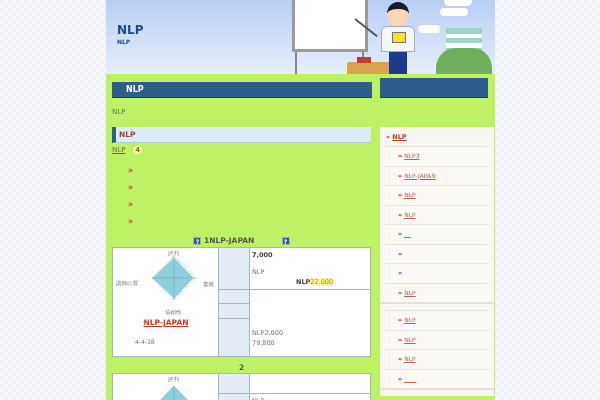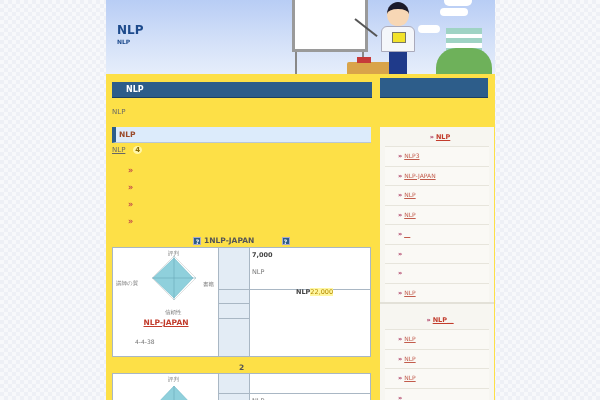--- a/index.html
+++ b/index.html
@@ -11,21 +11,21 @@
     background-color: #eef0f6;
     background-image:
       linear-gradient(45deg, rgba(255,255,255,0.5) 25%, transparent 25%, transparent 75%, rgba(255,255,255,0.5) 75%),
       linear-gradient(45deg, rgba(255,255,255,0.5) 25%, transparent 25%, transparent 75%, rgba(255,255,255,0.5) 75%);
     background-size: 8px 8px;
     background-position: 0 0, 4px 4px;
     position: relative;
   }
   .page {
     position: absolute; left: 106px; top: 0; width: 389px; height: 400px;
-    background: #fde047;
+    background: #bef264;
   }
   
   .header {
     position: absolute; left: 0; top: 0; width: 389px; height: 74px;
     background: linear-gradient(180deg, #b8cdf5 0%, #d3e0f8 55%, #e6eefb 100%);
     overflow: hidden;
   }
   .site-title {
     position: absolute; left: 11px; top: 23px;
     font-size: 12px; font-weight: bold; color: #1d4a8c;
@@ -125,21 +125,21 @@
     color: #c23c2c; font-weight: bold; font-size: 7.5px; text-decoration: underline;
   }
   .addr { position: absolute; left: 22px; font-size: 6px; color: #777; }
   
   .side-nav {
     position: absolute; left: 274px; top: 127px; width: 114px;
     background: #f7f6f1;
   }
   .side-group { border-bottom: 2px solid #e3e1d8; margin-bottom: 6px; }
   .side-head {
-    height: 19px; padding: 6px 0 0 6px; font-size: 6.5px; font-weight: bold; text-align: center;
+    height: 19px; padding: 6px 0 0 6px; font-size: 6.5px; font-weight: bold;
   }
   .side-head a { color: #c23c2c; text-decoration: underline; }
   .side-item {
     height: 19.5px; padding: 5px 0 0 13px; font-size: 6px;
     border-top: 1px solid #e7e5dc; margin: 0 5px 0 5px; background: #faf9f5;
   }
   .side-item a { color: #c25c4c; text-decoration: underline; }
   .chev { color: #b0446a; font-weight: bold; margin-right: 2px; font-size: 6.5px; }
 </style>
 </head>
@@ -207,21 +207,25 @@
       <div class="addr" style="top:90px">4-4-38</div>
     </div>
     <div class="mid-col"></div>
     <div class="mid-divider" style="top:41px"></div>
     <div class="mid-divider" style="top:55px"></div>
     <div class="mid-divider" style="top:70px"></div>
     <div class="info-col">
       <div class="info-row" style="top:0;height:42px">
         <div class="bold">7,000</div>
         <div style="margin-top:9px">NLP</div>
-        <div style="margin-top:12px;margin-left:44px"><span class="bold">NLP</span><span class="hl">22,000</span></div>
+        <div style="margin-top:2px;margin-left:44px"><span class="bold">NLP</span><span class="hl">22,000</span></div>
+      </div>
+      <div class="info-row" style="top:71px;height:39px;border-bottom:none;padding-top:10px">
+        <div>NLP2,000</div>
+        <div style="margin-top:2px">79,800</div>
       </div>
     </div>
   </div>
 
   <div class="rank-title" style="top:363px">2</div>
   <div class="rank-table" style="top:373px;height:40px">
     <div class="radar-cell">
       <svg width="106" height="40" style="position:absolute;left:0;top:0">
         <polygon points="61,12 80,32 61,52 42,32" fill="#8fd0dc" stroke="#6fb9c8" stroke-width="0.6"></polygon>
         <line x1="61" y1="12" x2="61" y2="40" stroke="#6aa8b8" stroke-width="0.6"></line>
@@ -242,21 +246,20 @@
       <div class="side-item"><span class="chev">»</span><a>NLP3</a></div>
       <div class="side-item"><span class="chev">»</span><a>NLP-JAPAN</a></div>
       <div class="side-item"><span class="chev">»</span><a>NLP</a></div>
       <div class="side-item"><span class="chev">»</span><a>NLP</a></div>
       <div class="side-item"><span class="chev">»</span><a>__</a></div>
       <div class="side-item"><span class="chev">»</span><a></a></div>
       <div class="side-item"><span class="chev">»</span><a></a></div>
       <div class="side-item"><span class="chev">»</span><a>NLP</a></div>
     </div>
     <div class="side-group">
-      <div class="side-head"><span class="chev">»</span><a>NLP__</a></div>
       <div class="side-item"><span class="chev">»</span><a>NLP</a></div>
       <div class="side-item"><span class="chev">»</span><a>NLP</a></div>
       <div class="side-item"><span class="chev">»</span><a>NLP</a></div>
       <div class="side-item"><span class="chev">»</span><a>____</a></div>
     </div>
   </div>
 
 </div>
 
 </body></html>

